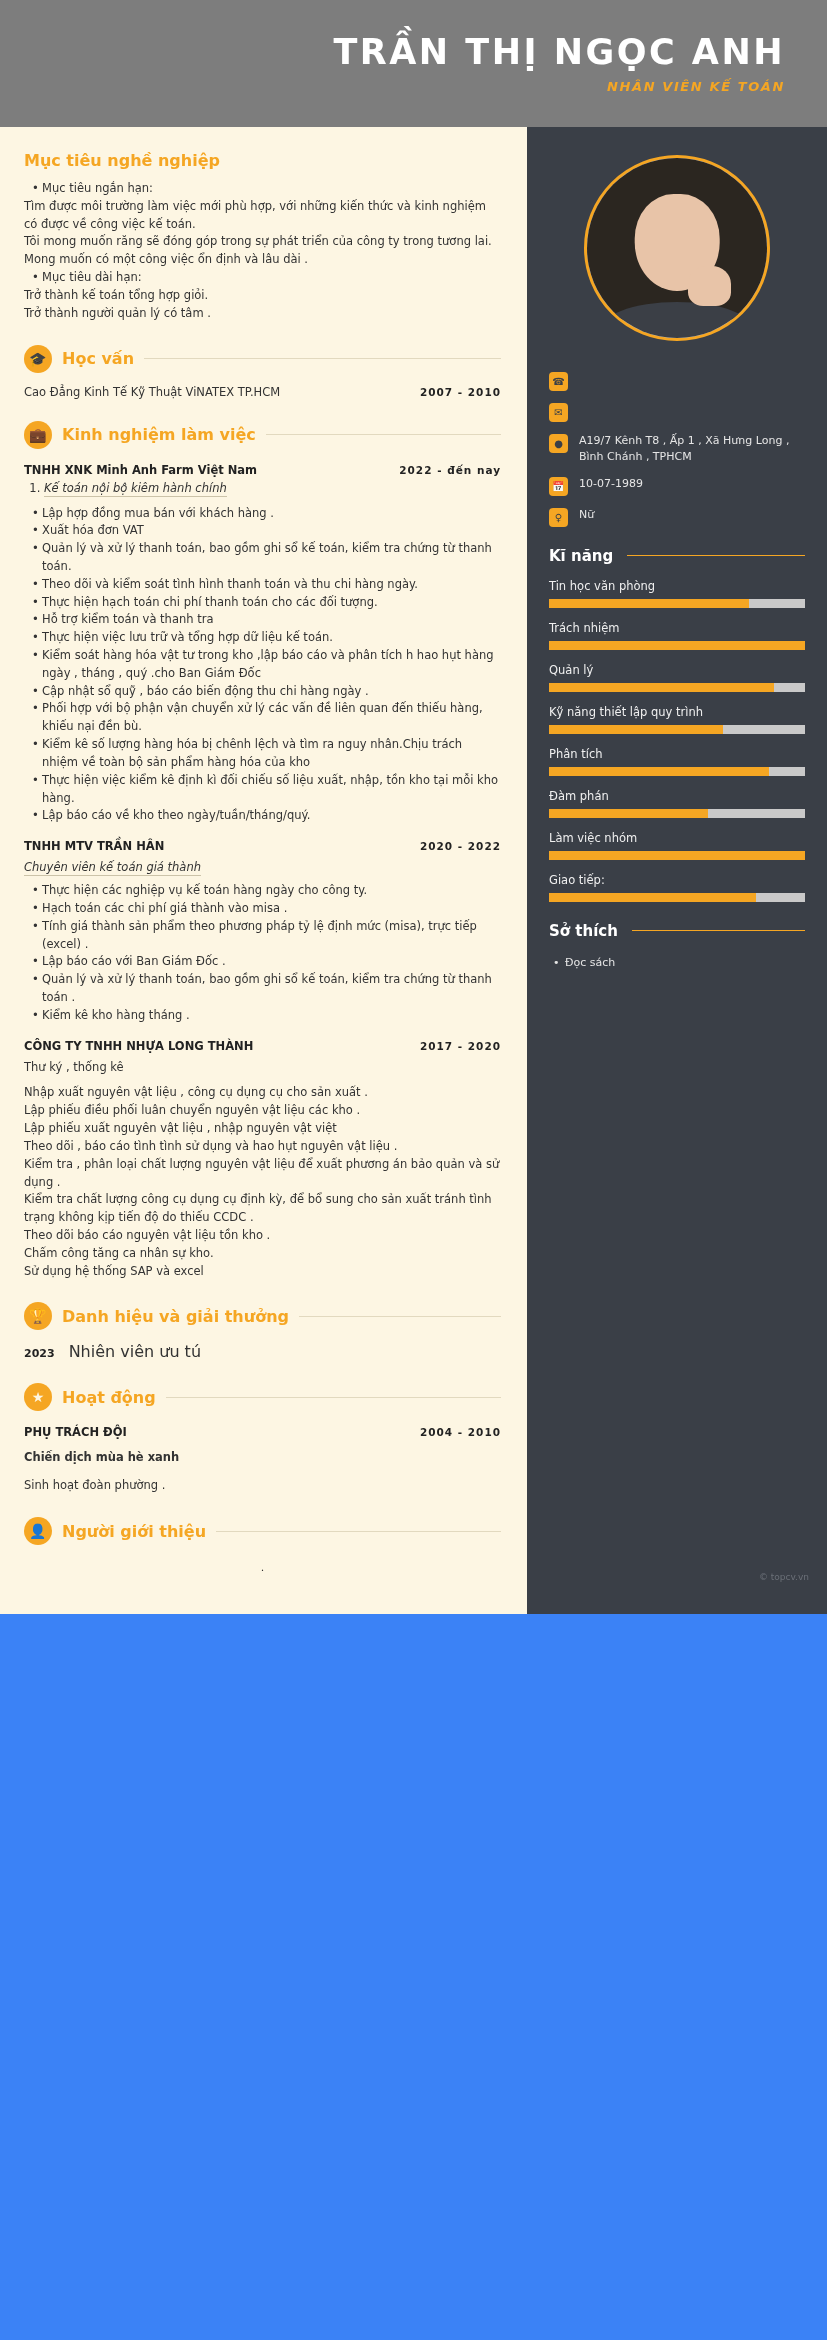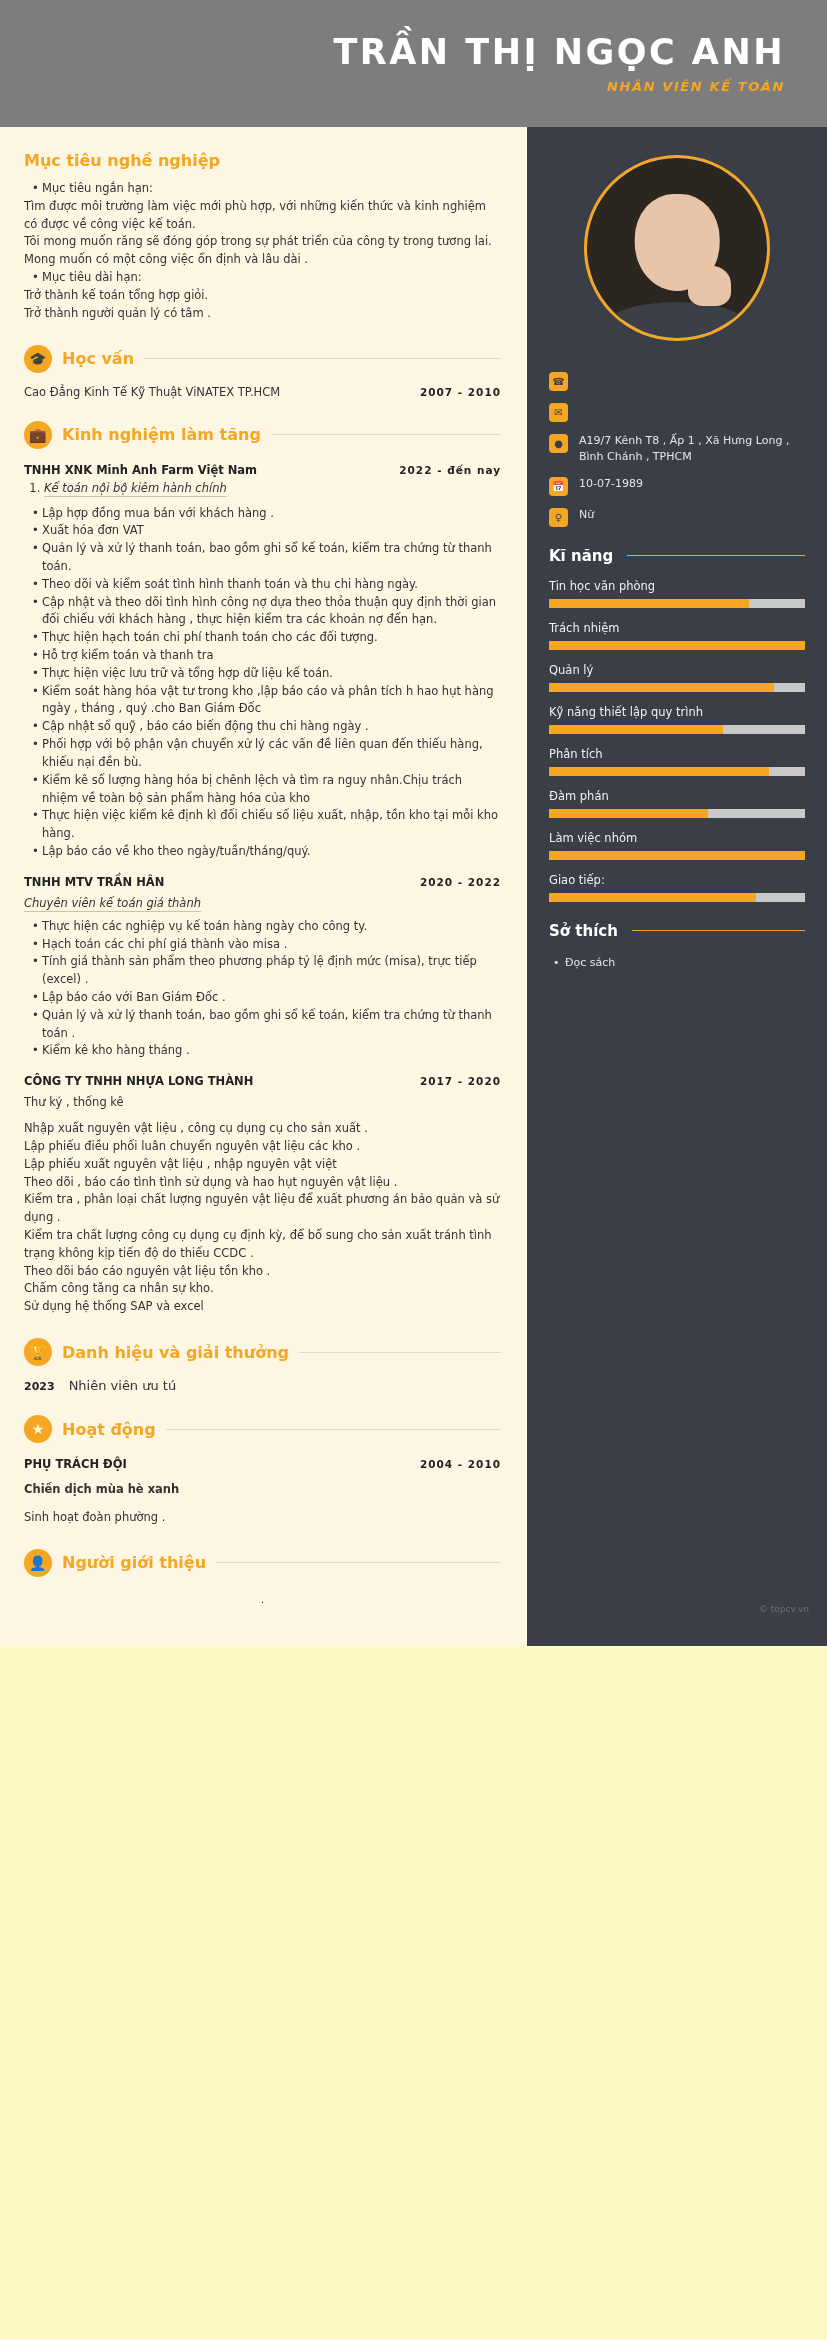--- a/index.html
+++ b/index.html
@@ -4,21 +4,21 @@
 <style>
   * { box-sizing: border-box; margin: 0; padding: 0; }
   body {
     width: 827px;
     background: #ffffff;
     font-family: "DejaVu Sans", "Liberation Sans", sans-serif;
   }
   .page {
     width: 827px;
     min-height: 2340px;
-    background: #fef9c3;
+    background: #3b82f6;
     position: relative;
   }
   .cv {
     width: 827px;
     background: #fdf6e3;
     position: relative;
   }
   
   .header {
     height: 127px;
@@ -154,21 +154,21 @@
   ol.numbered { margin: 4px 0 4px 20px; }
   ol.numbered > li { font-size: 11.5px; color: #333; }
   ol.numbered > li .subrole { margin: 0 0 4px 0; }
   .award-row {
     display: flex;
     gap: 14px;
     align-items: baseline;
     margin-top: 6px;
   }
   .award-row .yr { font-size: 11px; font-weight: bold; color: #222; }
-  .award-row .lbl { font-size: 13px; color: #333; }
+  .award-row .lbl { font-size: 16px; color: #333; }
   .act-role {
     font-size: 11.5px;
     font-weight: bold;
     color: #222;
     text-transform: uppercase;
   }
   .tiny-dot { font-size: 11px; color: #333; margin-top: 16px; }
   
   .photo-wrap {
     display: flex;
@@ -326,39 +326,38 @@
           <span class="ttl">Học vấn</span>
           <span class="rule"></span>
         </div>
         <div class="edu-row">
           <span class="school">Cao Đẳng Kinh Tế Kỹ Thuật ViNATEX TP.HCM</span>
           <span class="date">2007 - 2010</span>
         </div>
 
         <div class="sec">
           <span class="ico">💼</span>
-          <span class="ttl">Kinh nghiệm làm tăng</span>
+          <span class="ttl">Kinh nghiệm làm việc</span>
           <span class="rule"></span>
         </div>
 
         <div class="role-row">
           <span class="org">TNHH XNK Minh Anh Farm Việt Nam</span>
           <span class="date">2022 - đến nay</span>
         </div>
         <ol class="numbered">
           <li>
             <span class="subrole">Kế toán nội bộ kiêm hành chính</span>
           </li>
         </ol>
         <ul class="bullets">
           <li>Lập hợp đồng mua bán với khách hàng .</li>
           <li>Xuất hóa đơn VAT</li>
           <li>Quản lý và xử lý thanh toán, bao gồm ghi sổ kế toán, kiểm tra chứng từ thanh toán.</li>
           <li>Theo dõi và kiểm soát tình hình thanh toán và thu chi hàng ngày.</li>
-          <li>Cập nhật và theo dõi tình hình công nợ dựa theo thỏa thuận quy định thời gian đối chiếu với khách hàng , thực hiện kiểm tra các khoản nợ đến hạn.</li>
           <li>Thực hiện hạch toán chi phí thanh toán cho các đối tượng.</li>
           <li>Hỗ trợ kiểm toán và thanh tra</li>
           <li>Thực hiện việc lưu trữ và tổng hợp dữ liệu kế toán.</li>
           <li>Kiểm soát hàng hóa vật tư trong kho ,lập báo cáo và phân tích h hao hụt hàng ngày , tháng , quý .cho Ban Giám Đốc</li>
           <li>Cập nhật sổ quỹ , báo cáo biến động thu chi hàng ngày .</li>
           <li>Phối hợp với bộ phận vận chuyển xử lý các vấn đề liên quan đến thiếu hàng, khiếu nại đền bù.</li>
           <li>Kiểm kê số lượng hàng hóa bị chênh lệch và tìm ra nguy nhân.Chịu trách nhiệm về toàn bộ sản phẩm hàng hóa của kho</li>
           <li>Thực hiện việc kiểm kê định kì đối chiếu số liệu xuất, nhập, tồn kho tại mỗi kho hàng.</li>
           <li>Lập báo cáo về kho theo ngày/tuần/tháng/quý.</li>
         </ul>

